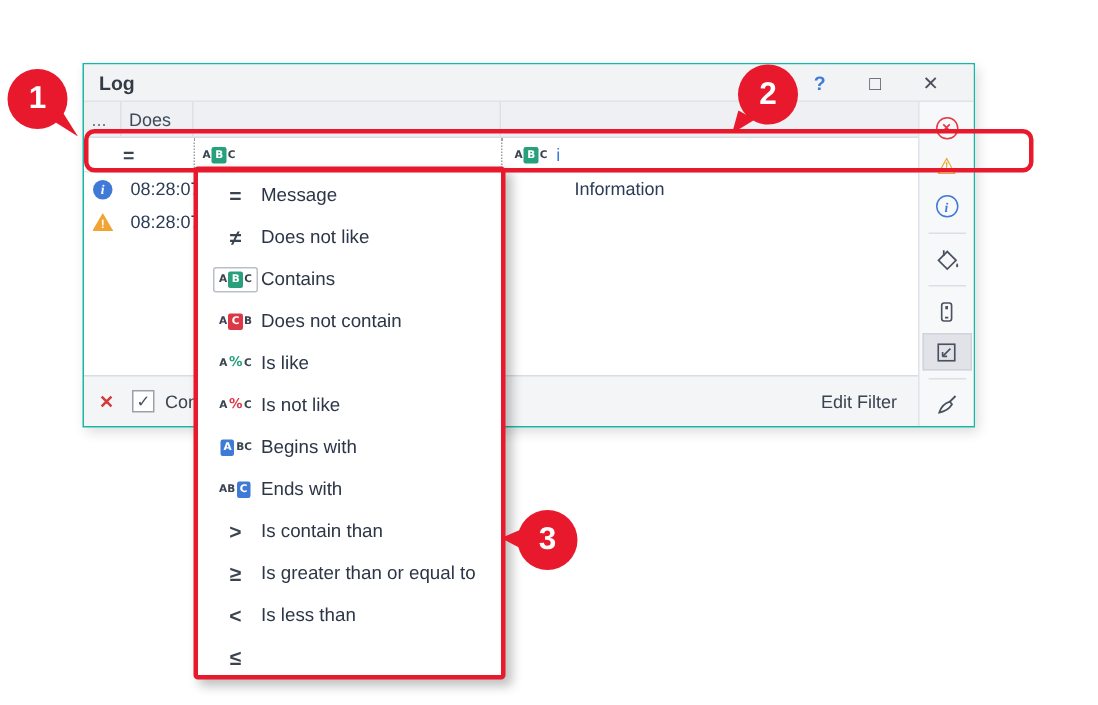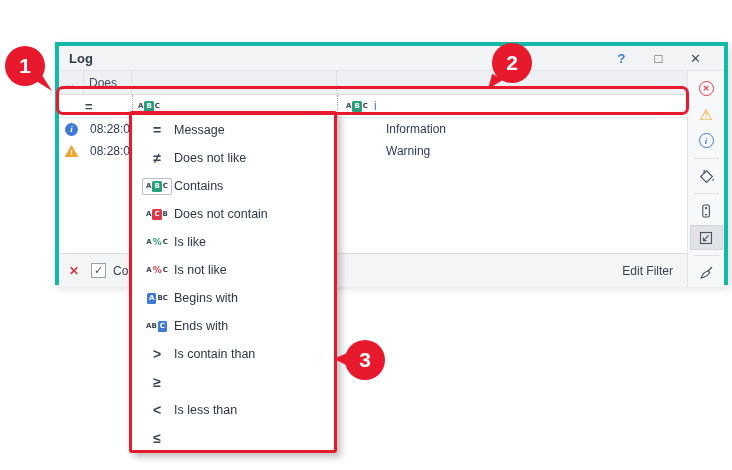--- a/index.html
+++ b/index.html
@@ -1,22 +1,22 @@
 <!DOCTYPE html>
 <html><head>
 <meta charset="utf-8">
 <style>
   :root{ --red:#e8192c; --teal:#28a07c; --icored:#dd3847; --blue:#3f7ad6; --warn:#f0a431; }
   *{box-sizing:border-box; margin:0; padding:0;}
   body{ width:732px; height:470px; position:relative; background:#fff;
         font-family:"Liberation Sans", sans-serif; overflow:hidden; }
 
   
-  .window{ position:absolute; left:55px; top:42px; width:673px; height:243px;
-           background:#fff; border:4px solid #14b8a6; box-shadow:2px 3px 8px rgba(0,0,0,.14); }
+  .window{ position:absolute; left:55px; top:42px; width:595px; height:243px;
+           background:#fff; border:1px solid #14b8a6; box-shadow:2px 3px 8px rgba(0,0,0,.14); }
   .titlebar{ height:25px; background:#f2f3f5; border-bottom:1px solid #e0e3e8;
              display:flex; align-items:center; padding:0 10px; }
   .title{ font-weight:bold; font-size:13px; color:#333b46; }
   .tb-buttons{ margin-left:auto; display:flex; }
   .tb-btn{ width:37px; text-align:center; font-size:13px; color:#4a5058; cursor:default; }
   .tb-help{ color:var(--blue); font-weight:bold; }
 
   .winbody{ display:flex; height:216px; }
   .table-area{ flex:1; position:relative; background:#fff; display:flex; flex-direction:column; }
 
@@ -153,21 +153,20 @@
         <div class="rcell-time">08:28:07</div>
         <div class="rcell-unnamed"></div>
         <div class="rcell-message">Information</div>
       </div>
       <div class="grid-row">
         <div class="rcell-icon">
             <span class="warn-tri">!</span>
           </div>
         <div class="rcell-time">08:28:07</div>
         <div class="rcell-unnamed"></div>
-        <div class="rcell-message">Warning</div>
       </div>
 
       <div class="filter-bar">
         <span class="remove-x">✕</span>
         <span class="checkbox">✓</span>
         <span class="filter-text">Contai</span>
         <span class="edit-filter">Edit Filter</span>
       </div>
     </div>
 
@@ -292,20 +291,21 @@
     <li class="dd-item">
       <span class="dd-icon">
           <span class="dd-glyph">&gt;</span>
         </span>
       <span>Is contain than</span>
     </li>
     <li class="dd-item">
       <span class="dd-icon">
           <span class="dd-glyph">≥</span>
         </span>
+      <span>Is greater than or equal to</span>
     </li>
     <li class="dd-item">
       <span class="dd-icon">
           <span class="dd-glyph">&lt;</span>
         </span>
       <span>Is less than</span>
     </li>
     <li class="dd-item">
       <span class="dd-icon">
           <span class="dd-glyph">≤</span>

